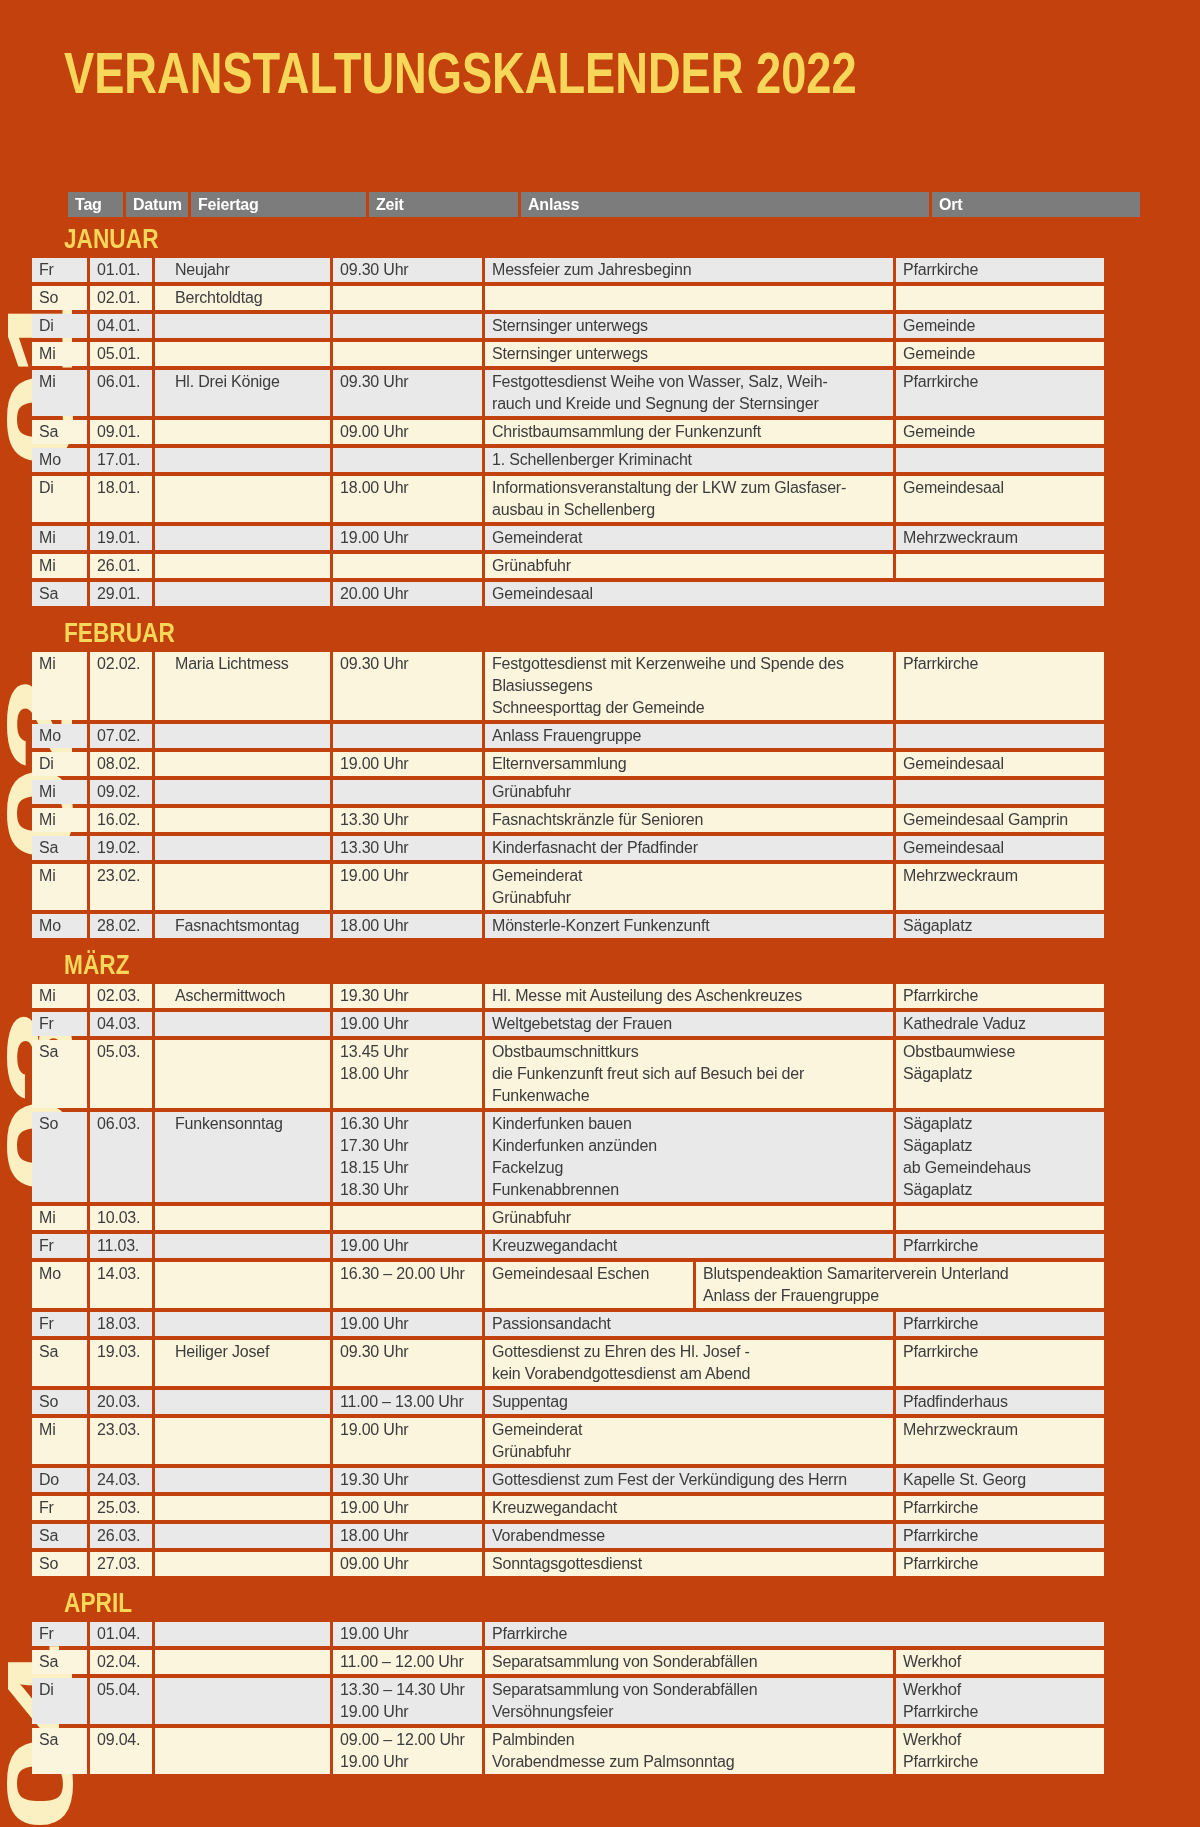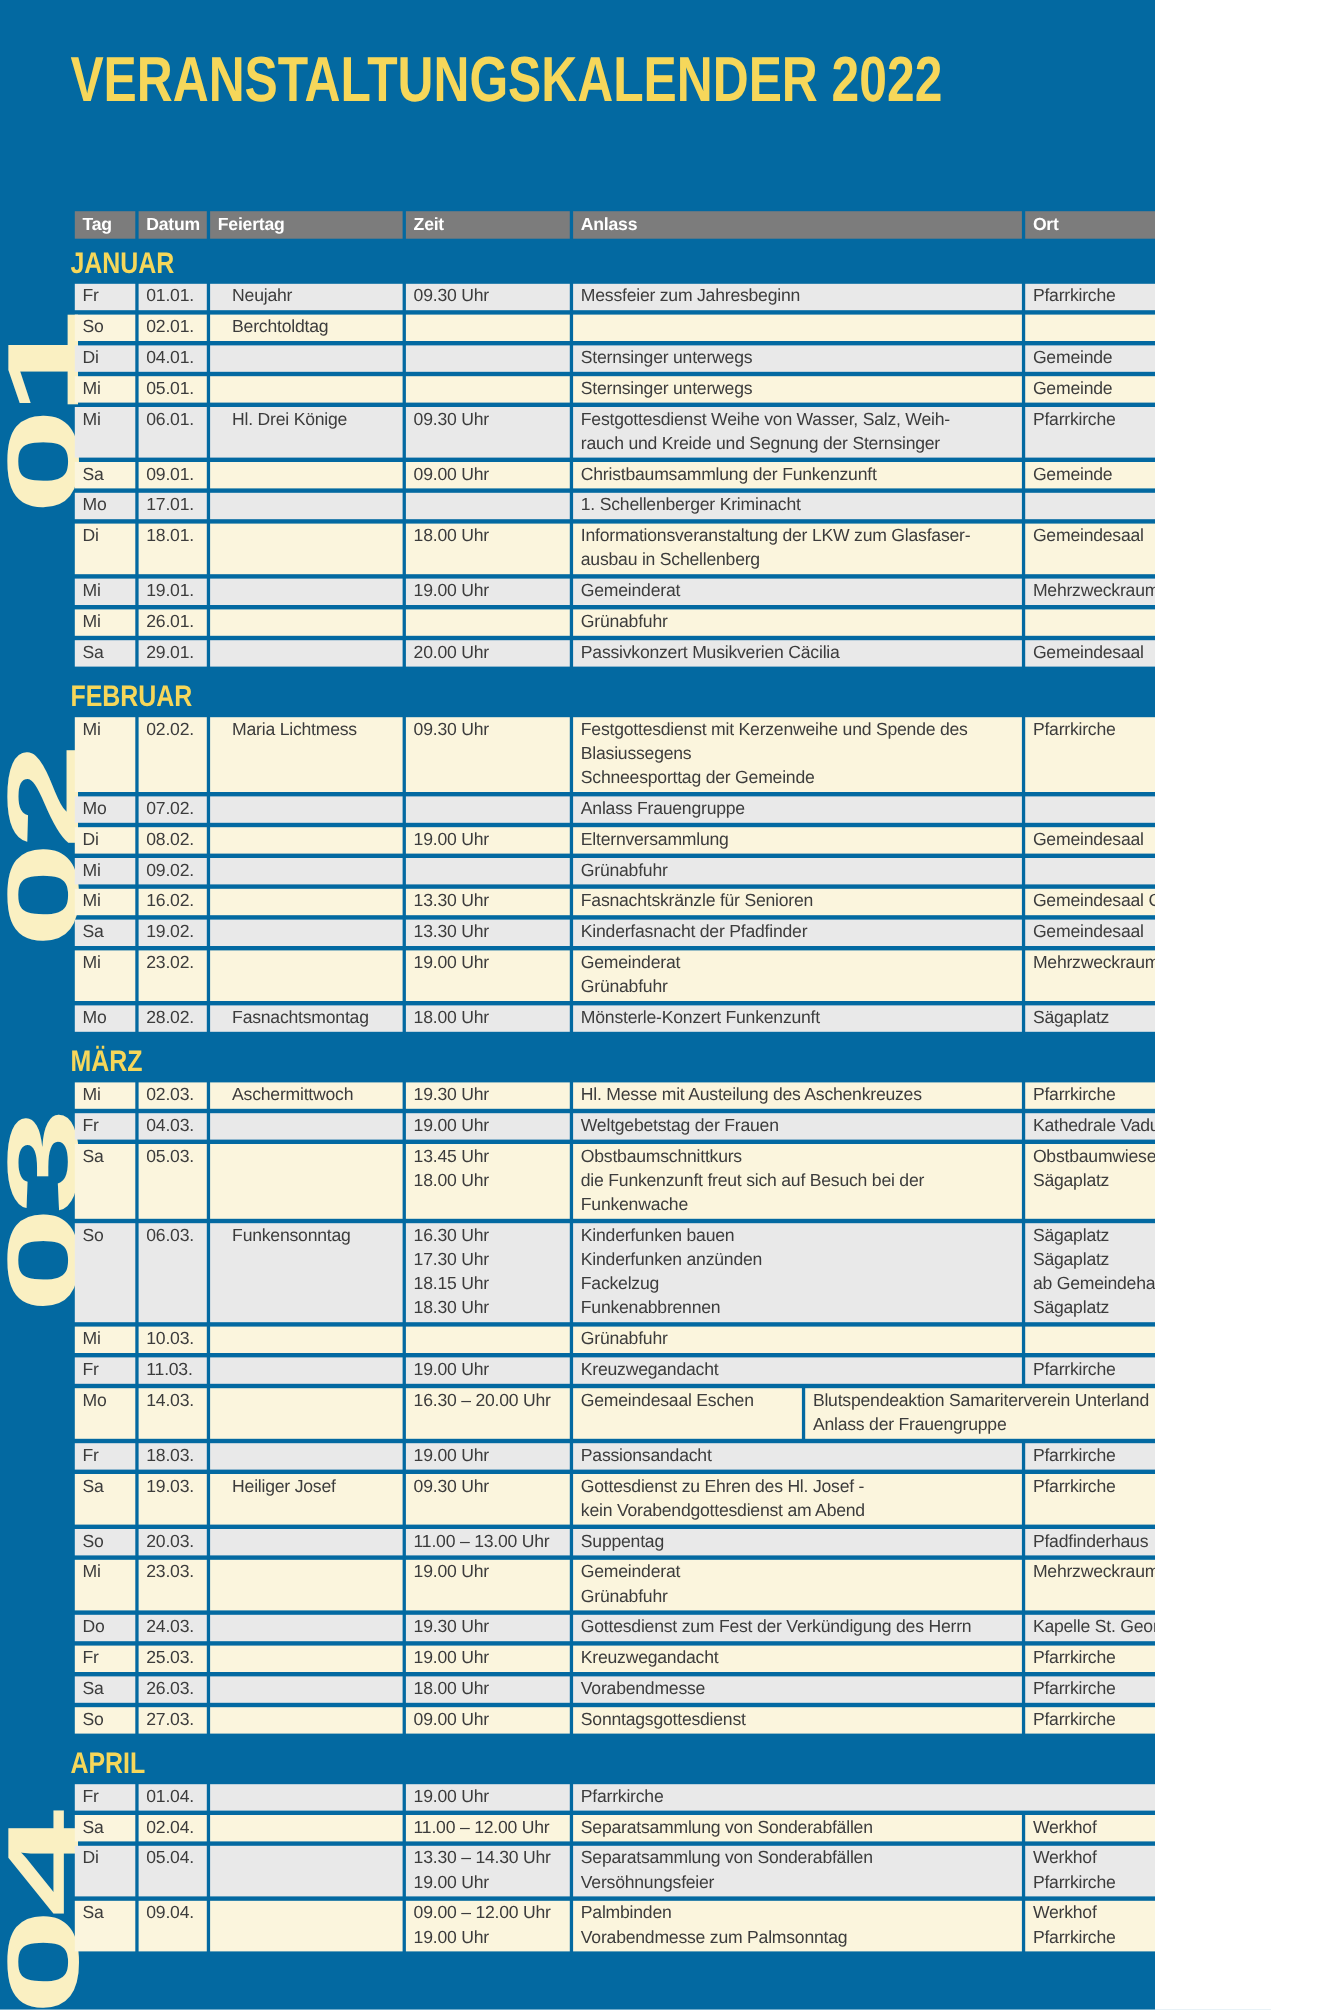--- a/index.html
+++ b/index.html
@@ -6,21 +6,21 @@
     --accent:#F6D75A;
     --watermark:#FAF0C2;
     --header-bg:#7C7C7C;
     --row-gray:#E9E9E9;
     --row-cream:#FBF5DD;
     --text:#3C3C3C;
   }
   *{box-sizing:border-box;margin:0;padding:0;}
   html,body{width:1200px;background:#ffffff;}
   body{font-family:"Liberation Sans",sans-serif;color:var(--text);}
-  .page{position:relative;width:1050px;height:1827px;overflow:hidden;background:#0369a1;}
+  .page{position:relative;width:1200px;height:1827px;overflow:hidden;background:#c2410c;}
 
   h1.page-title{
     margin:48px 0 0 64px;
     font-size:58px;line-height:50px;font-weight:bold;
     color:var(--accent);
     transform:scaleX(0.78);transform-origin:0 50%;
     white-space:nowrap;
   }
 
   .table-header{display:flex;gap:3px;margin:46px 0 0 68px;width:1072px;}
@@ -43,21 +43,21 @@
   .month-num span{
     position:absolute;left:0;top:212px;
     transform:rotate(-90deg) scaleX(1.9);transform-origin:0 0;
     font-size:92px;line-height:64px;font-weight:bold;
     letter-spacing:-4px;color:var(--watermark);white-space:nowrap;
   }
 
   .rows{
     position:relative;z-index:1;
     display:flex;flex-direction:column;gap:4px;
-    margin:6px 0 0 68px;width:1072px;
+    margin:6px 0 0 32px;width:1072px;
   }
   .row{display:flex;gap:3px;}
   .cell{
     padding:1px 4px 1px 7px;
     font-size:16px;line-height:22px;
     letter-spacing:-0.2px;
     white-space:pre-line;
   }
   .row.gray  .cell{background:var(--row-gray);}
   .row.cream .cell{background:var(--row-cream);}
@@ -171,21 +171,20 @@
             <div class="cell col-feiertag"></div>
             <div class="cell col-zeit"></div>
             <div class="cell col-anlass">Grünabfuhr</div>
             <div class="cell col-ort"></div>
           </div>
           <div class="row gray">
             <div class="cell col-tag">Sa</div>
             <div class="cell col-datum">29.01.</div>
             <div class="cell col-feiertag"></div>
             <div class="cell col-zeit">20.00 Uhr</div>
-            <div class="cell col-anlass">Passivkonzert Musikverien Cäcilia</div>
             <div class="cell col-ort">Gemeindesaal</div>
           </div>
         </div>
       </section>
       <section class="month">
         <div class="month-num">
           <span>02</span>
         </div>
         <h2 class="month-title">FEBRUAR</h2>
         <div class="rows">

